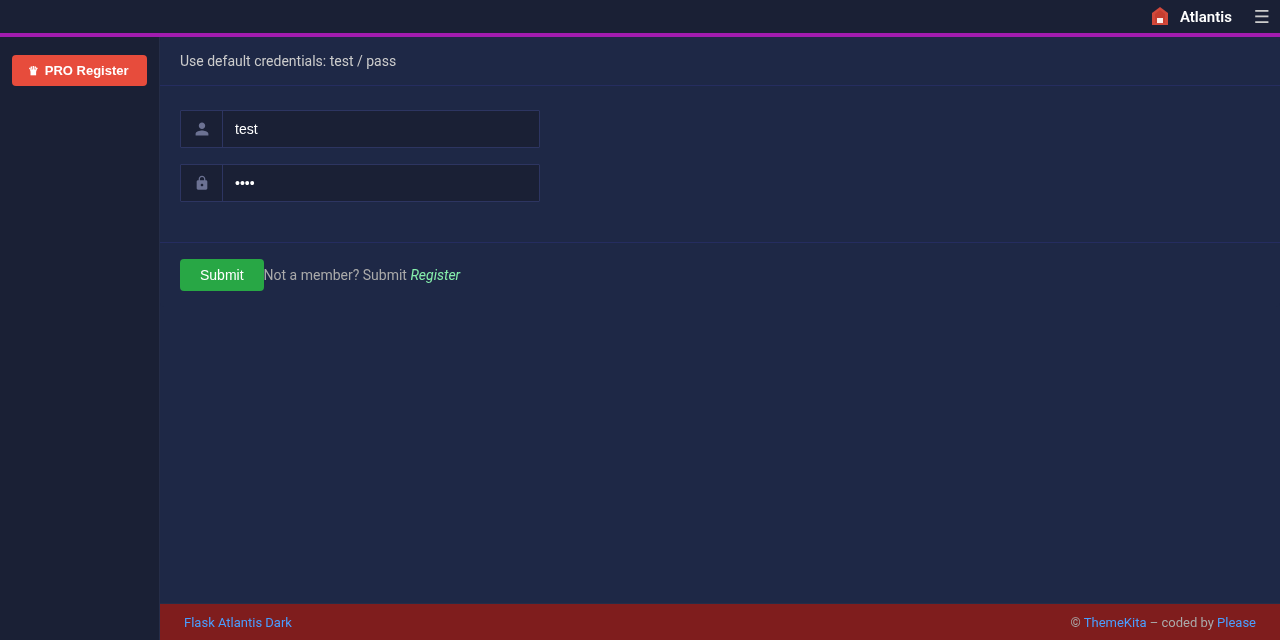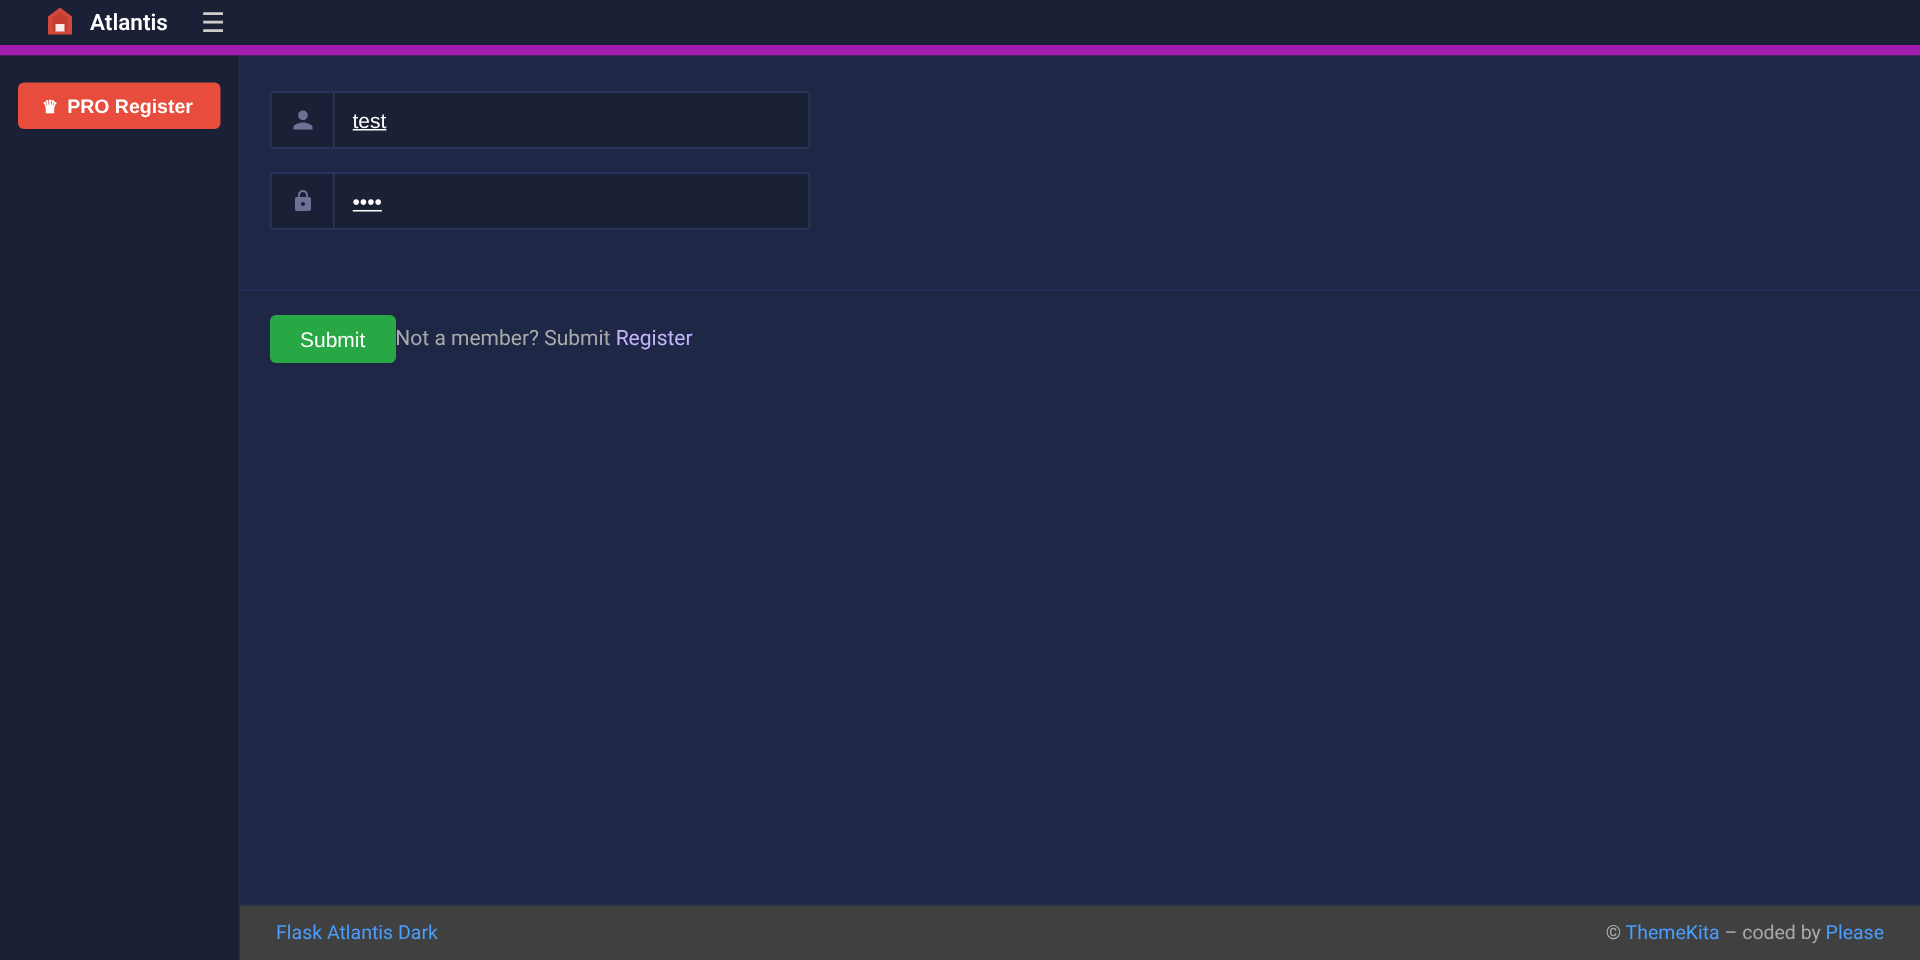--- a/index.html
+++ b/index.html
@@ -19,23 +19,24 @@
       display: flex;
       flex-direction: column;
     }
 
     
     .navbar {
       background-color: #1a2035;
       height: 37px;
       display: flex;
       align-items: center;
-      padding: 0 28px;
-      border-bottom: 7px solid #a21caf;
+      padding: 0 4px;
+      border-bottom: 4px solid #a21caf;
       flex-shrink: 0;
+      justify-content: flex-end;
     }
 
     .navbar-brand {
       display: flex;
       align-items: center;
       gap: 8px;
       color: #fff;
       text-decoration: none;
     }
 
@@ -123,21 +124,20 @@
     }
 
     .form-group {
       margin-bottom: 16px;
       display: flex;
       align-items: center;
       border: 1px solid #2d3561;
       border-radius: 1px;
       background-color: #1a2035;
       max-width: 360px;
-      text-decoration: underline;
     }
 
     .form-icon {
       padding: 10px 12px;
       color: #6c7293;
       font-size: 16px;
       border-right: 1px solid #2d3561;
       display: flex;
       align-items: center;
       justify-content: center;
@@ -175,27 +175,28 @@
       font-size: 14px;
       font-weight: 500;
     }
 
     .register-text {
       color: #aaa;
       font-size: 14px;
     }
 
     .register-link {
-      color: #c4b5fd;
+      color: #86efac;
       text-decoration: none;
+      font-style: italic;
     }
 
     
     .footer {
-      background-color: #404040;
+      background-color: #7f1d1d;
       border-top: 1px solid #252d48;
       padding: 10px 24px;
       display: flex;
       justify-content: space-between;
       align-items: center;
       flex-shrink: 0;
     }
 
     .footer-left a {
       color: #4a9eff;
@@ -243,20 +244,23 @@
       <span class="crown-icon">♛</span>
       <span>PRO Register</span>
     </button>
   </div>
 
   <div style="flex:1; display:flex; flex-direction:column; overflow:hidden;">
 
     <div class="main-content">
       <div class="login-card">
 
+        <div class="credentials-notice">
+          <span>Use default credentials: test / pass</span>
+        </div>
 
         <div class="form-area">
 
           <div class="form-group">
             <div class="form-icon">
               <svg class="user-svg" viewBox="0 0 24 24">
                 <path d="M12 12c2.7 0 4.8-2.1 4.8-4.8S14.7 2.4 12 2.4 7.2 4.5 7.2 7.2 9.3 12 12 12zm0 2.4c-3.2 0-9.6 1.6-9.6 4.8v2.4h19.2v-2.4c0-3.2-6.4-4.8-9.6-4.8z"></path>
               </svg>
             </div>
             <input class="form-input" type="text" value="test" style="">

